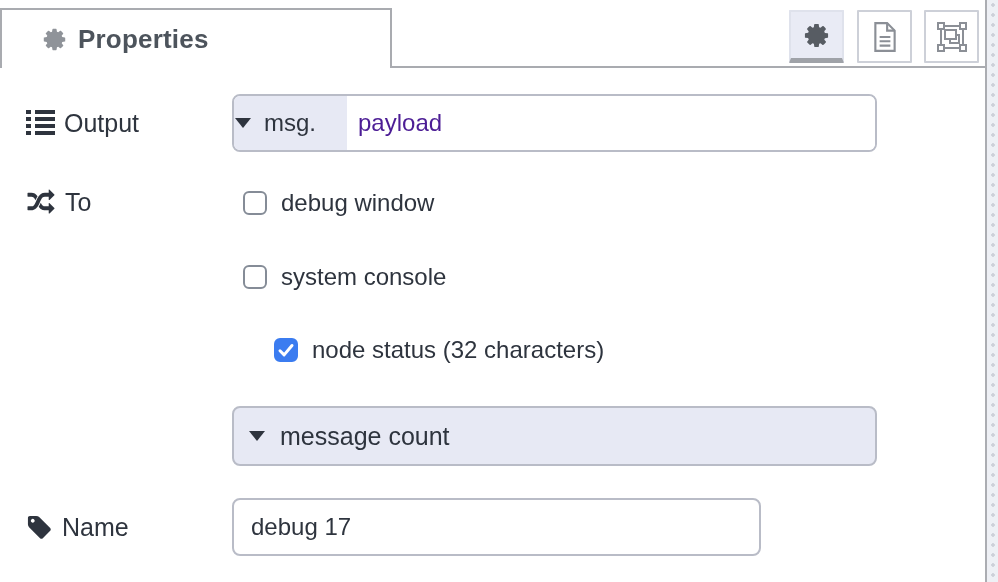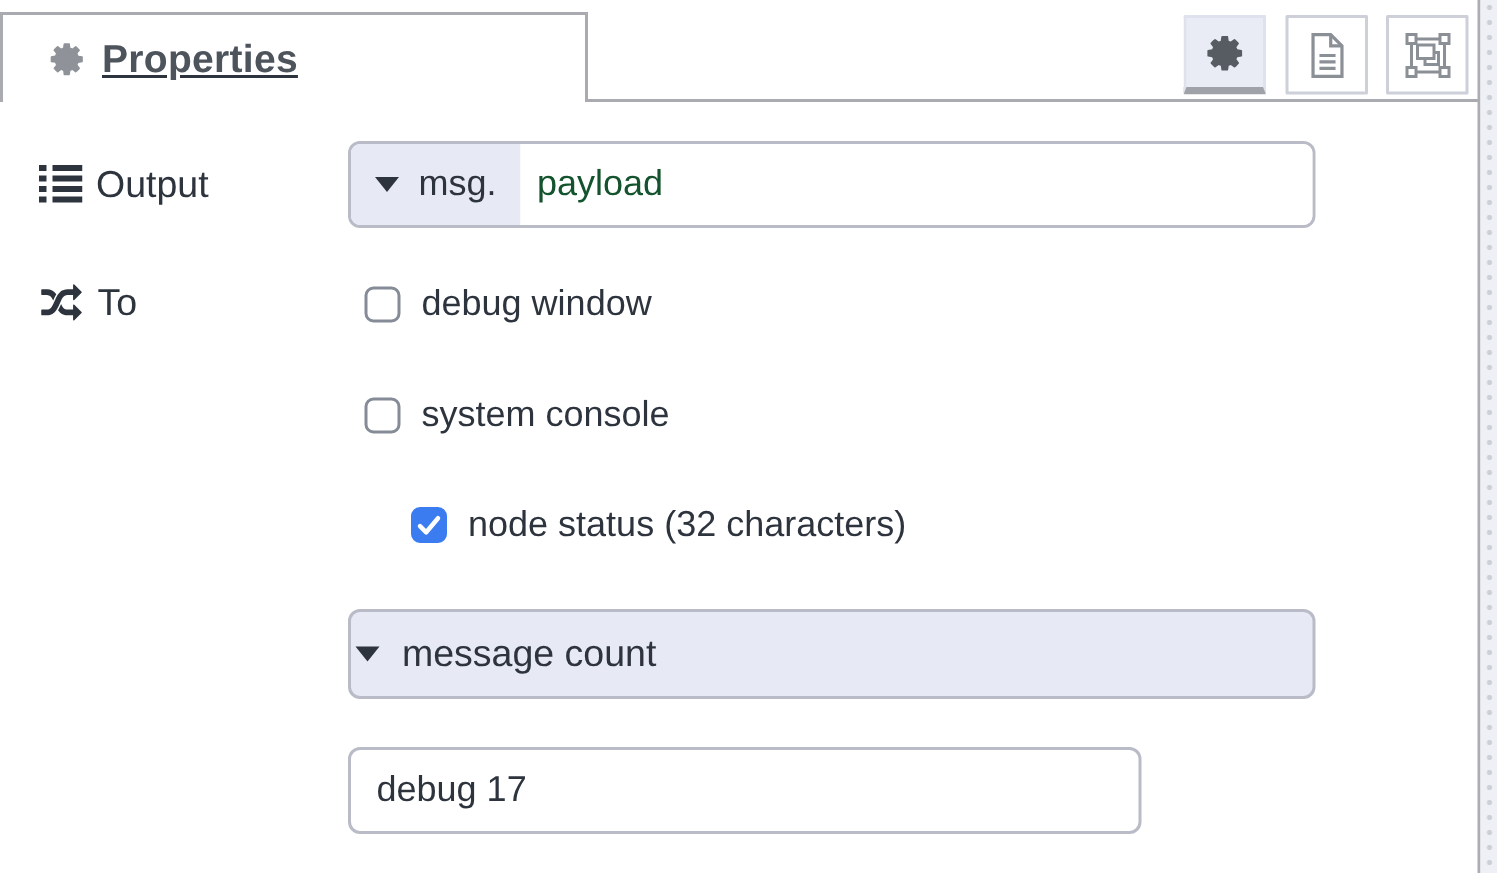--- a/index.html
+++ b/index.html
@@ -5,21 +5,21 @@
   html,body { margin:0; padding:0; background:#ffffff; }
   #app {
     position:relative; width:998px; height:582px; background:#ffffff;
     font-family:"Liberation Sans", sans-serif; color:#2e343e; overflow:hidden;
   }
   
   .tab {
     position:absolute; left:0; top:8px; width:392px; height:60px;
     box-sizing:border-box; background:#fff;
     border-top:2px solid #a9abb0; border-right:2px solid #a9abb0; border-left:2px solid #a9abb0;
-    display:flex; align-items:center; padding-left:30px; gap:11px;text-decoration:underline;
+    display:flex; align-items:center; padding-left:40px; gap:11px;
   }
   .tab-title { font-size:26px; font-weight:bold; color:#4d545c; letter-spacing:0.2px; }
   .header-line { position:absolute; left:392px; top:66px; width:594px; height:2px; background:#a9abb0; }
   
   .toolbar-btn {
     position:absolute; top:10px; width:55px; height:53px; box-sizing:border-box;
     background:#fff; border:2px solid #cdd0d8; display:flex; align-items:center; justify-content:center;
     cursor:pointer; border-radius:1px;
   }
   .toolbar-btn.active {
@@ -43,26 +43,26 @@
   #label-output { top:106px; }
   #label-to { top:185px; }
   #label-name { top:510px; }
   
   .typed-input {
     position:absolute; left:232px; top:94px; width:645px; height:58px; box-sizing:border-box;
     border:2px solid #b9bcc7; border-radius:8px; background:#fff; display:flex; overflow:hidden;
   }
   .ti-button {
     width:113px; flex:none; background:#e7e9f4; display:flex; align-items:center;
-    padding-left:16px; gap:13px; box-sizing:border-box; cursor:pointer;
+    padding-left:1px; gap:13px; box-sizing:border-box; cursor:pointer;
   }
   .ti-label { font-size:24px; color:#2e343e; }
   .ti-value {
     flex:1; border:none; outline:none; background:#fff; font-family:inherit;
-    font-size:24px; color:#14532d; padding:0 0 0 11px; min-width:0;
+    font-size:24px; color:#4c1d95; padding:0 0 0 11px; min-width:0;
   }
   .caret {
     width:0; height:0; flex:none;
     border-left:8px solid transparent; border-right:8px solid transparent;
     border-top:10px solid #2e343e;
   }
   
   .check-row {
     position:absolute; left:243px; display:flex; align-items:center; gap:14px;
     font-size:24px; color:#2e343e; cursor:pointer;
@@ -75,21 +75,21 @@
     border:2px solid #858c97; border-radius:6px; background:#fff;
     display:flex; align-items:center; justify-content:center;
   }
   .checkbox svg { display:none; }
   .checkbox.checked { background:#3b7cf0; border-color:#3b7cf0; }
   .checkbox.checked svg { display:block; }
   
   .select-input {
     position:absolute; left:232px; top:406px; width:645px; height:60px; box-sizing:border-box;
     border:2px solid #b9bcc7; border-radius:8px; background:#e7e9f4;
-    display:flex; align-items:center; padding-left:3px; gap:15px; cursor:pointer;
+    display:flex; align-items:center; padding-left:15px; gap:15px; cursor:pointer;
   }
   .select-input .ti-label { font-size:25px; }
   
   .text-input {
     position:absolute; left:232px; top:498px; width:529px; height:58px; box-sizing:border-box;
     border:2px solid #b9bcc7; border-radius:8px; background:#fff;
     font-family:inherit; font-size:24px; color:#2e343e; padding:0 14px 0 17px; outline:none;
   }
   .icon { flex:none; display:block; }
 </style>
@@ -180,15 +180,21 @@
         </svg>
     </span>
     <span>node status (32 characters)</span>
   </div>
 
   <div class="select-input">
     <span class="caret"></span>
     <span class="ti-label">message count</span>
   </div>
 
+  <div class="field-label" id="label-name">
+    <svg class="icon" width="27" height="27" viewBox="0 0 1792 1792" fill="#2e343e">
+        <path d="M576 448q0-53-37.5-90.5t-90.5-37.5-90.5 37.5-37.5 90.5 37.5 90.5 90.5 37.5 90.5-37.5 37.5-90.5zm1067 576q0 53-37 90l-491 492q-39 37-91 37-53 0-90-37l-715-716q-38-37-64.5-101t-26.5-117v-416q0-52 38-90t90-38h416q53 0 117 26.5t102 64.5l715 714q37 39 37 91z"></path>
+      </svg>
+    <span>Name</span>
+  </div>
   <input class="text-input" value="debug 17" style="">
 
 </div>
 
 </body></html>

